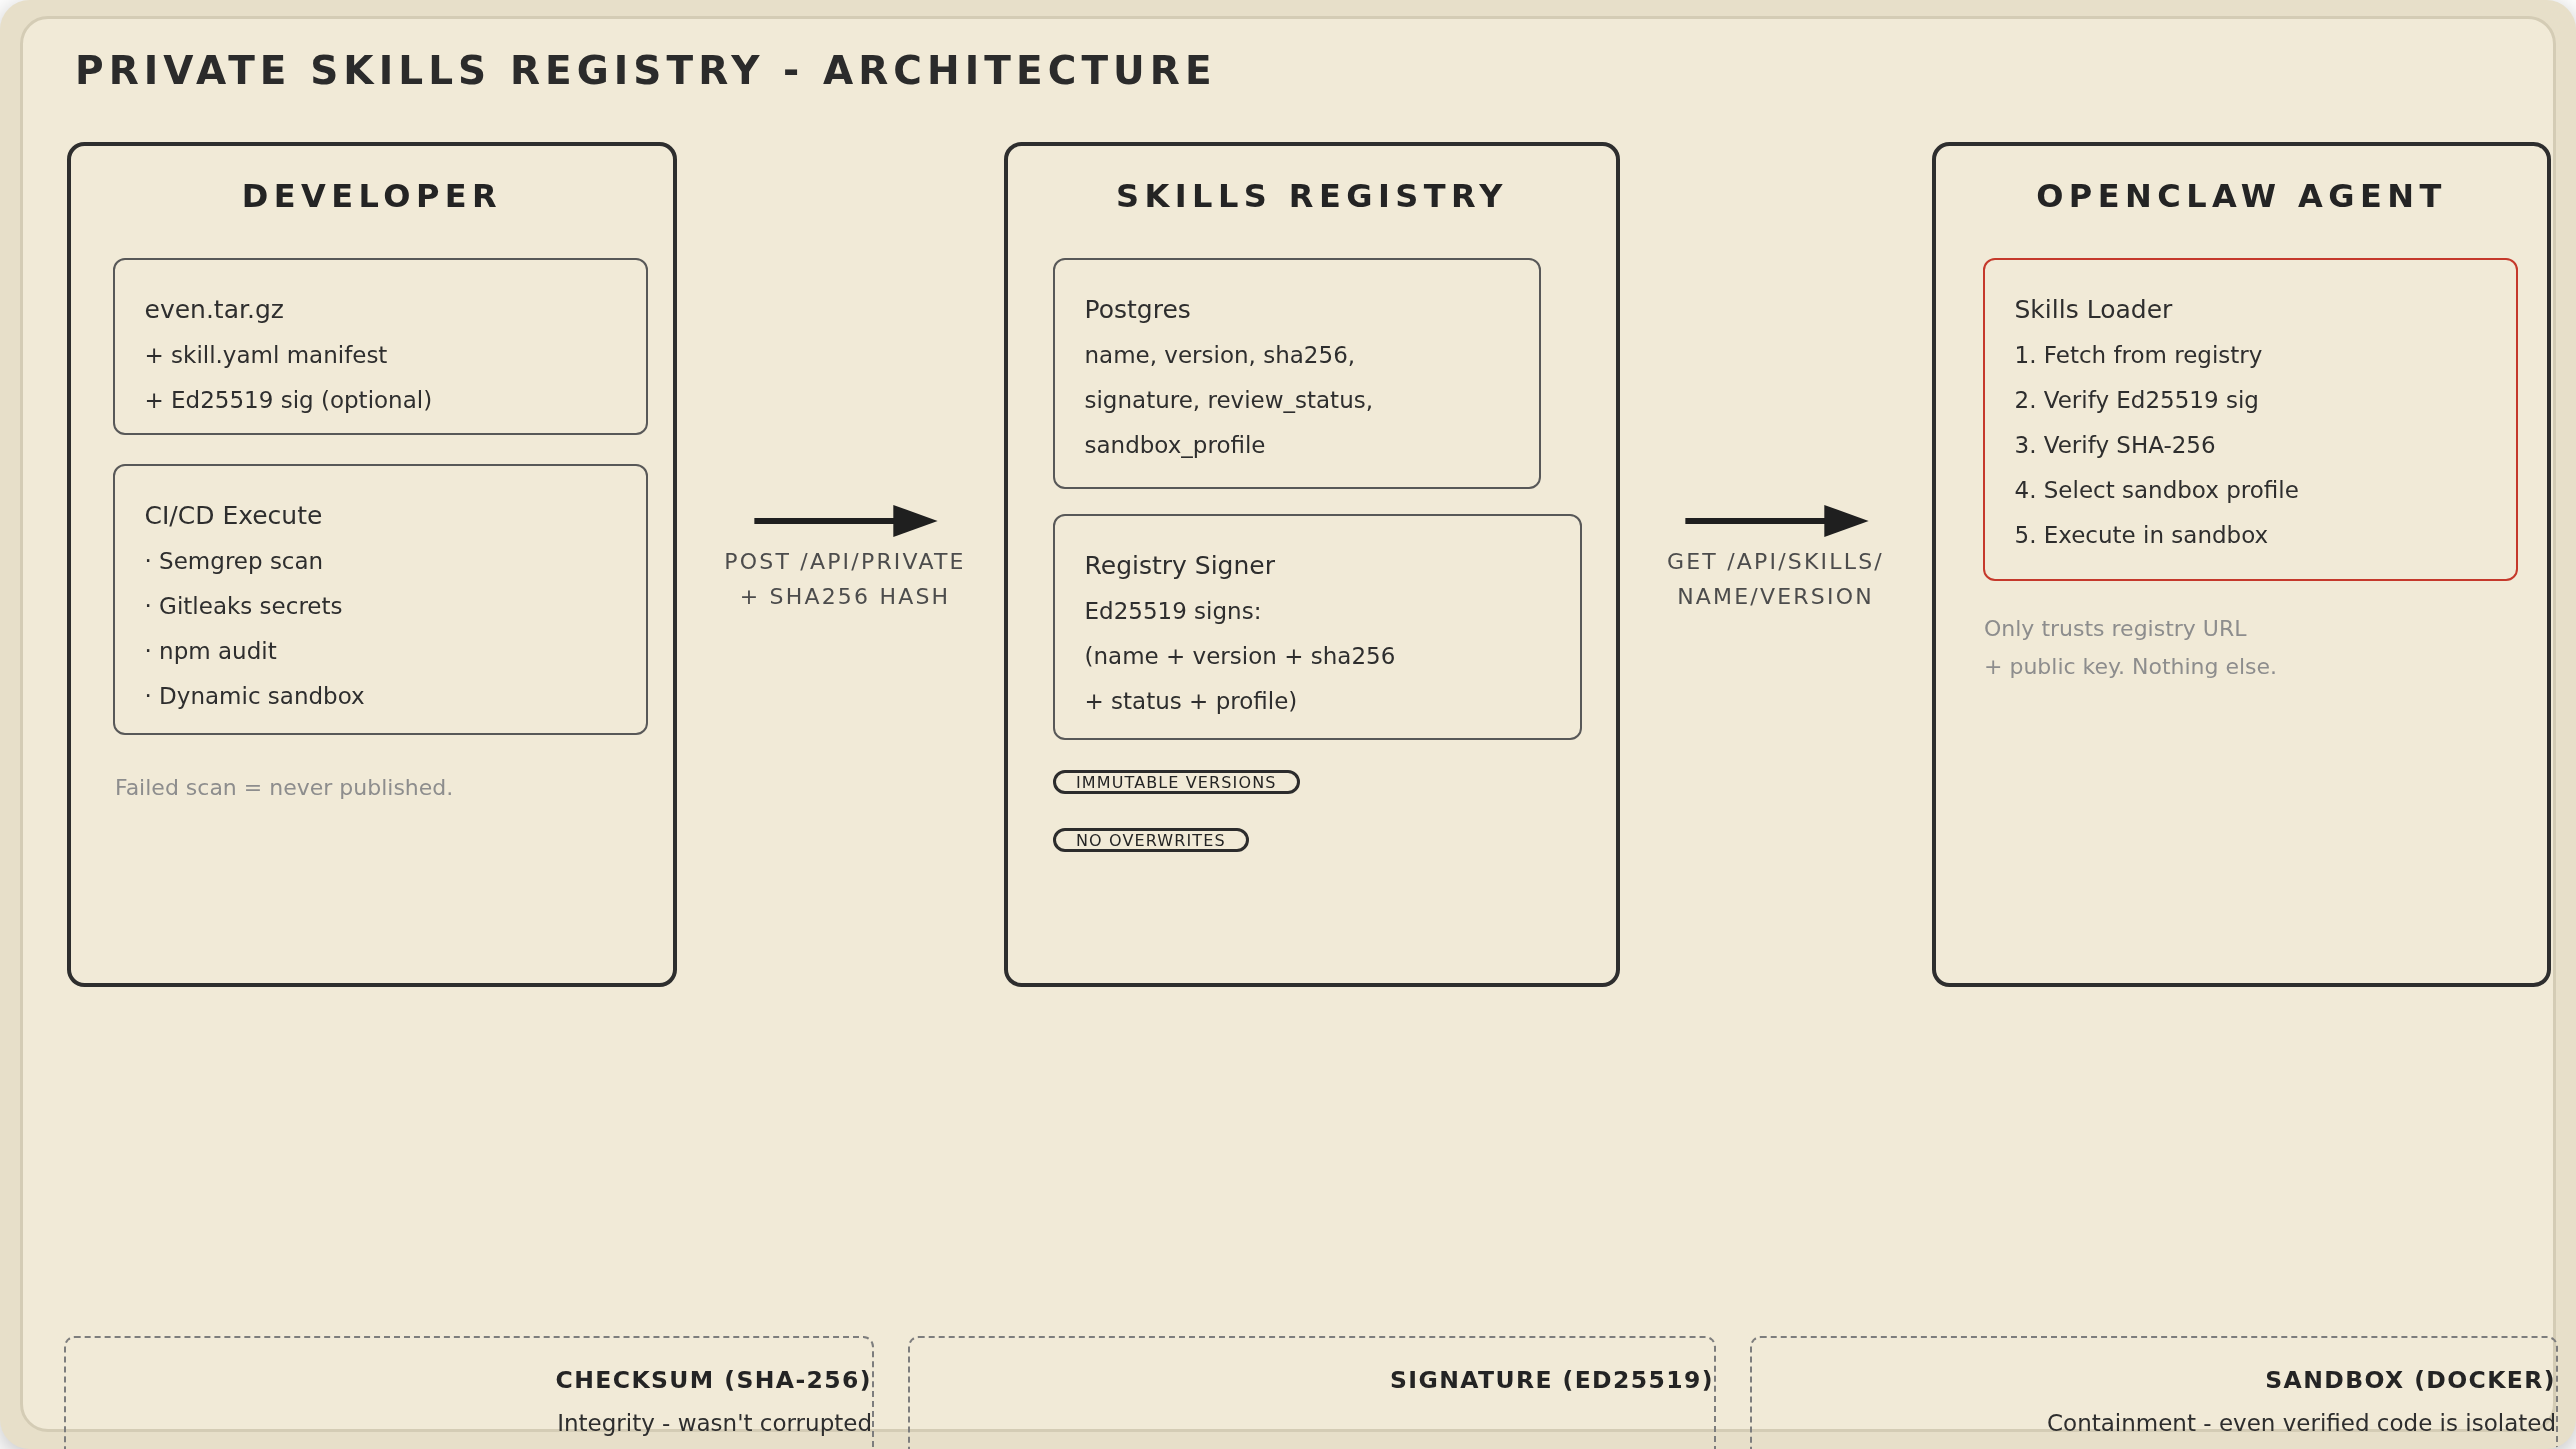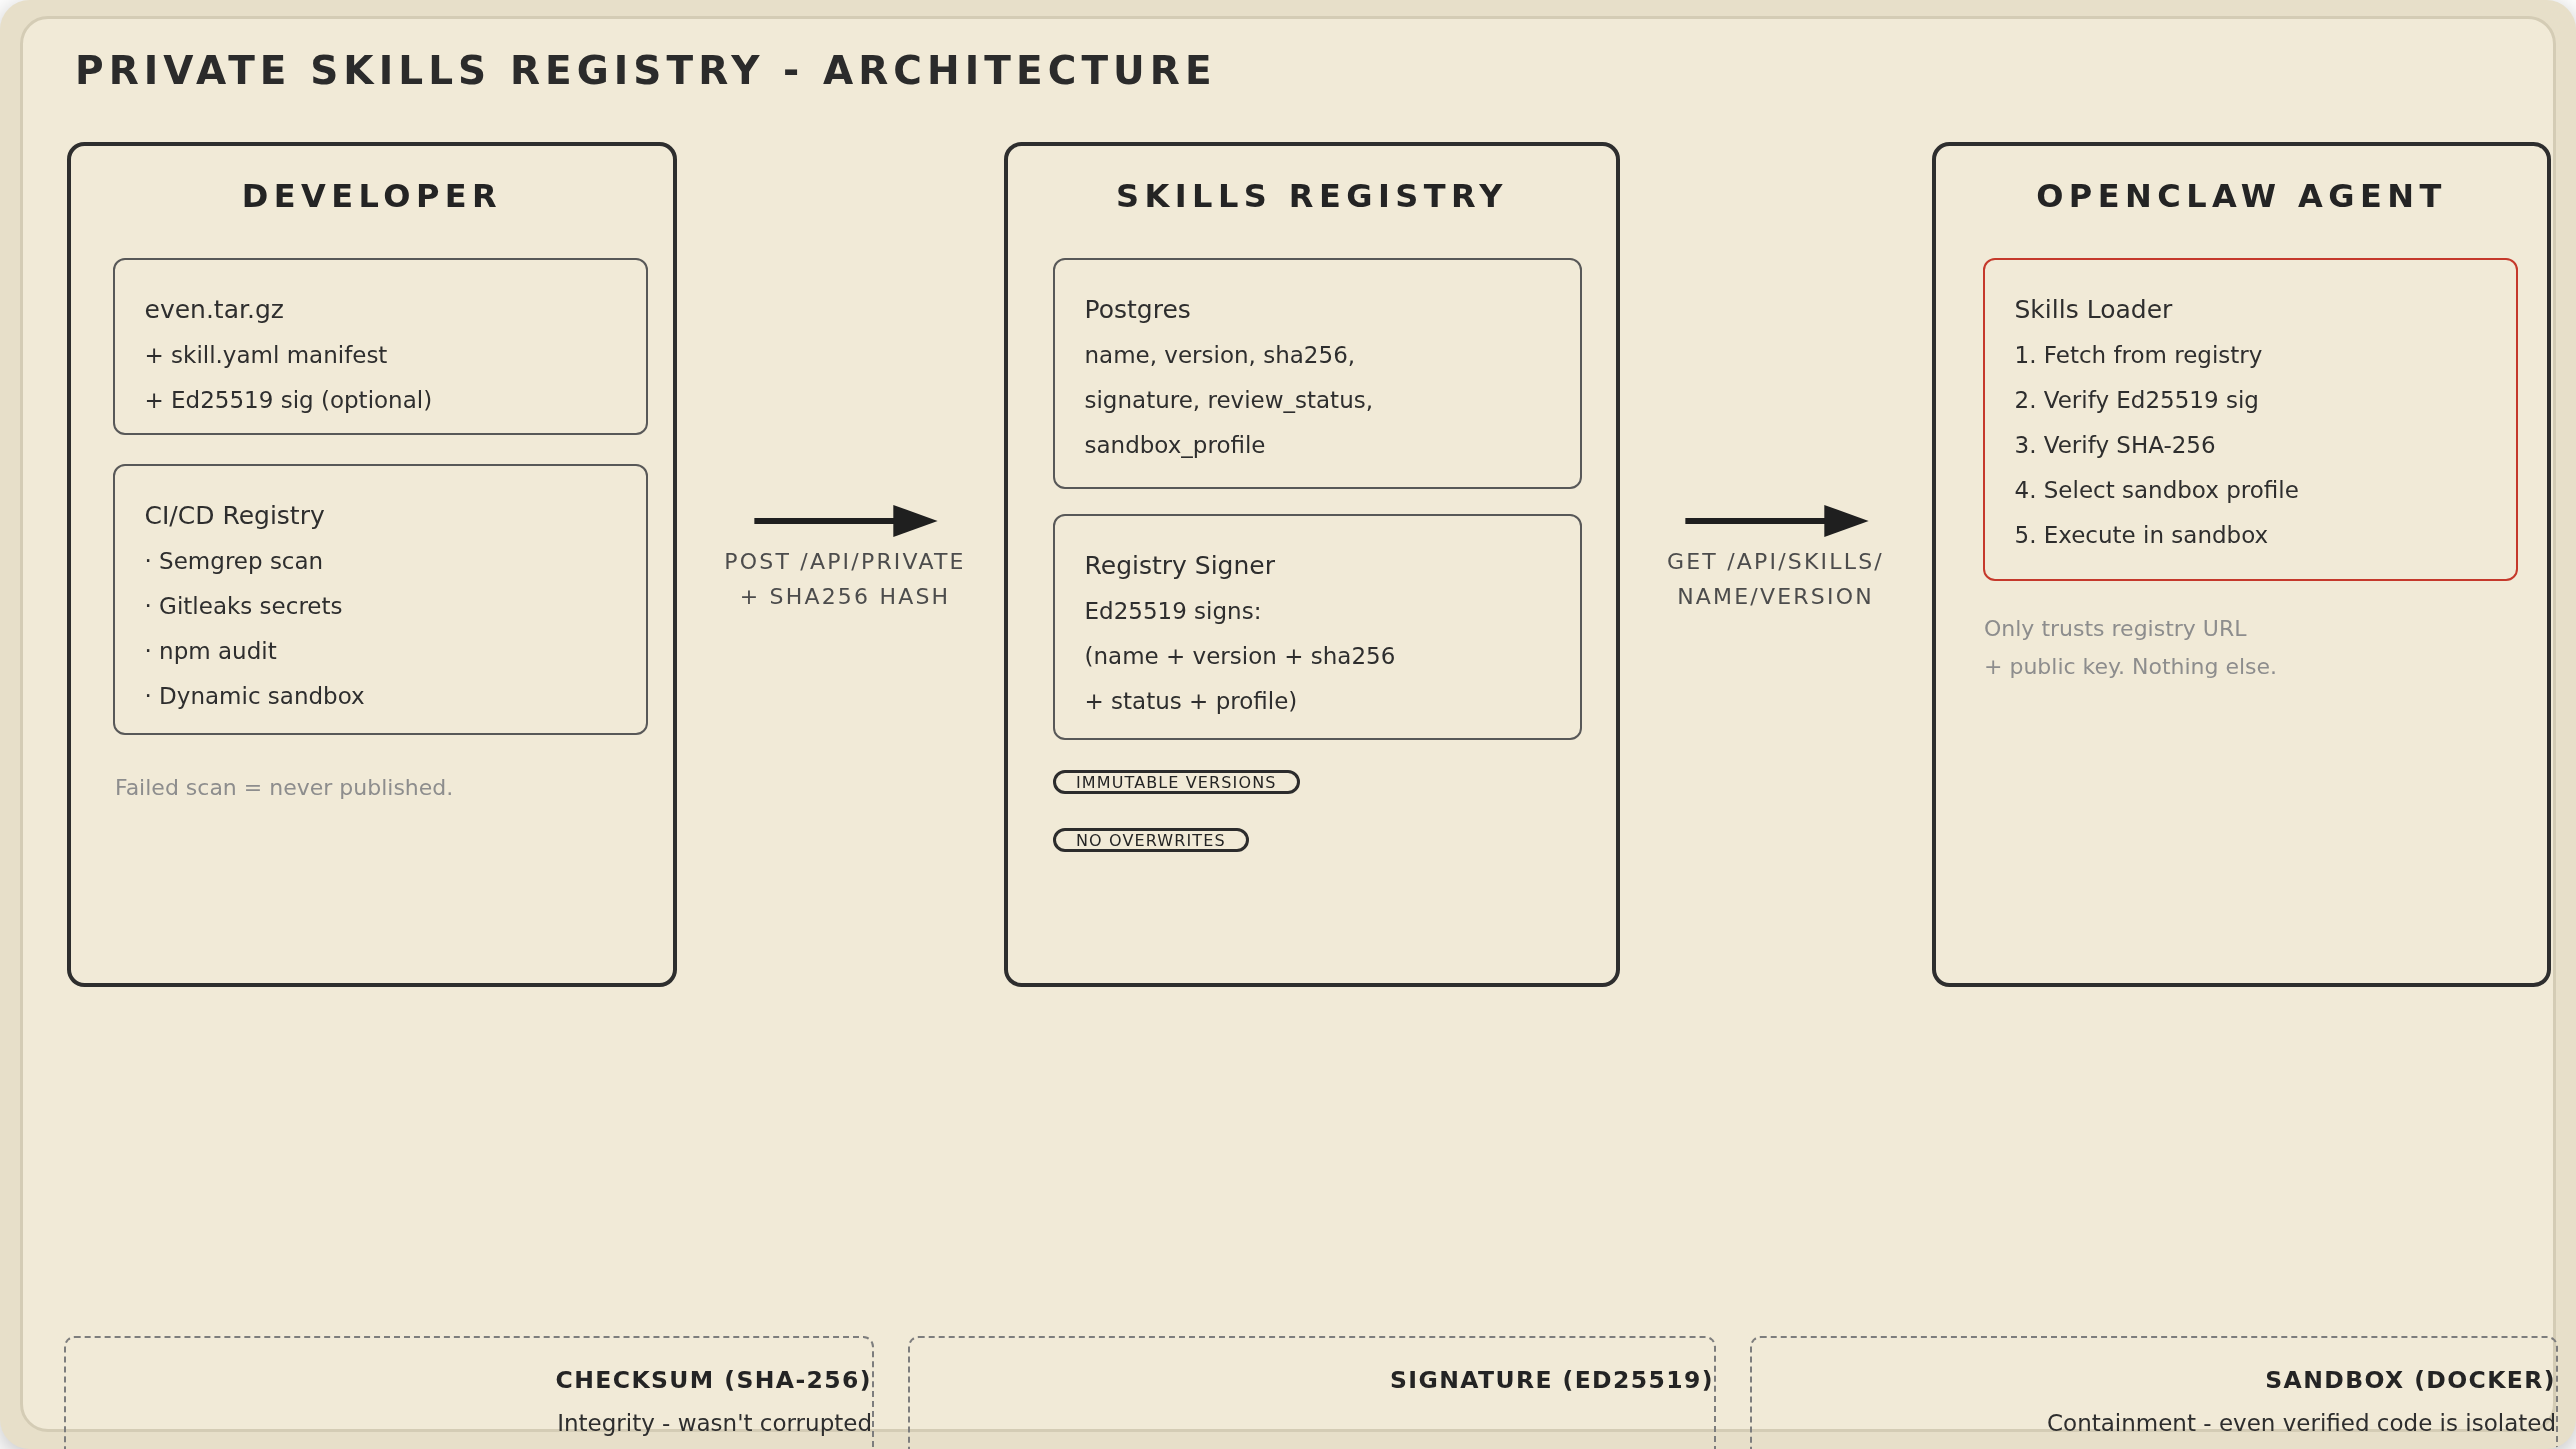--- a/index.html
+++ b/index.html
@@ -78,21 +78,21 @@
   <div class="bigbox" style="left:67px;width:610px;">
     <div class="boxtitle">DEVELOPER</div>
 
     <div class="subbox" style="left:42px;top:112px;width:535px;height:177px;">
       <div class="line first">even.tar.gz</div>
       <div class="line">+ skill.yaml manifest</div>
       <div class="line">+ Ed25519 sig (optional)</div>
     </div>
 
     <div class="subbox" style="left:42px;top:318px;width:535px;height:271px;">
-      <div class="line first">CI/CD Registry</div>
+      <div class="line first">CI/CD Execute</div>
       <div class="line">· Semgrep scan</div>
       <div class="line">· Gitleaks secrets</div>
       <div class="line">· npm audit</div>
       <div class="line">· Dynamic sandbox</div>
     </div>
 
     <div class="graynote" style="left:44px;top:629px;">Failed scan = never published.</div>
   </div>
 
   <div class="arrowgroup" style="left:686px;width:318px;">
@@ -100,21 +100,21 @@
       <line x1="5" y1="28" x2="218" y2="28" stroke="#1f1f1f" stroke-width="9"></line>
       <polygon points="212,4 278,28 212,52" fill="#1f1f1f"></polygon>
     </svg>
     <div class="albl first">POST /API/PRIVATE</div>
     <div class="albl">+ SHA256 HASH</div>
   </div>
 
   <div class="bigbox" style="left:1004px;width:616px;">
     <div class="boxtitle">SKILLS REGISTRY</div>
 
-    <div class="subbox" style="left:45px;top:112px;width:529px;height:231px;">
+    <div class="subbox" style="left:45px;top:112px;width:488px;height:231px;">
       <div class="line first">Postgres</div>
       <div class="line">name, version, sha256,</div>
       <div class="line">signature, review_status,</div>
       <div class="line">sandbox_profile</div>
     </div>
 
     <div class="subbox" style="left:45px;top:368px;width:529px;height:226px;">
       <div class="line first">Registry Signer</div>
       <div class="line">Ed25519 signs:</div>
       <div class="line">(name + version + sha256</div>

